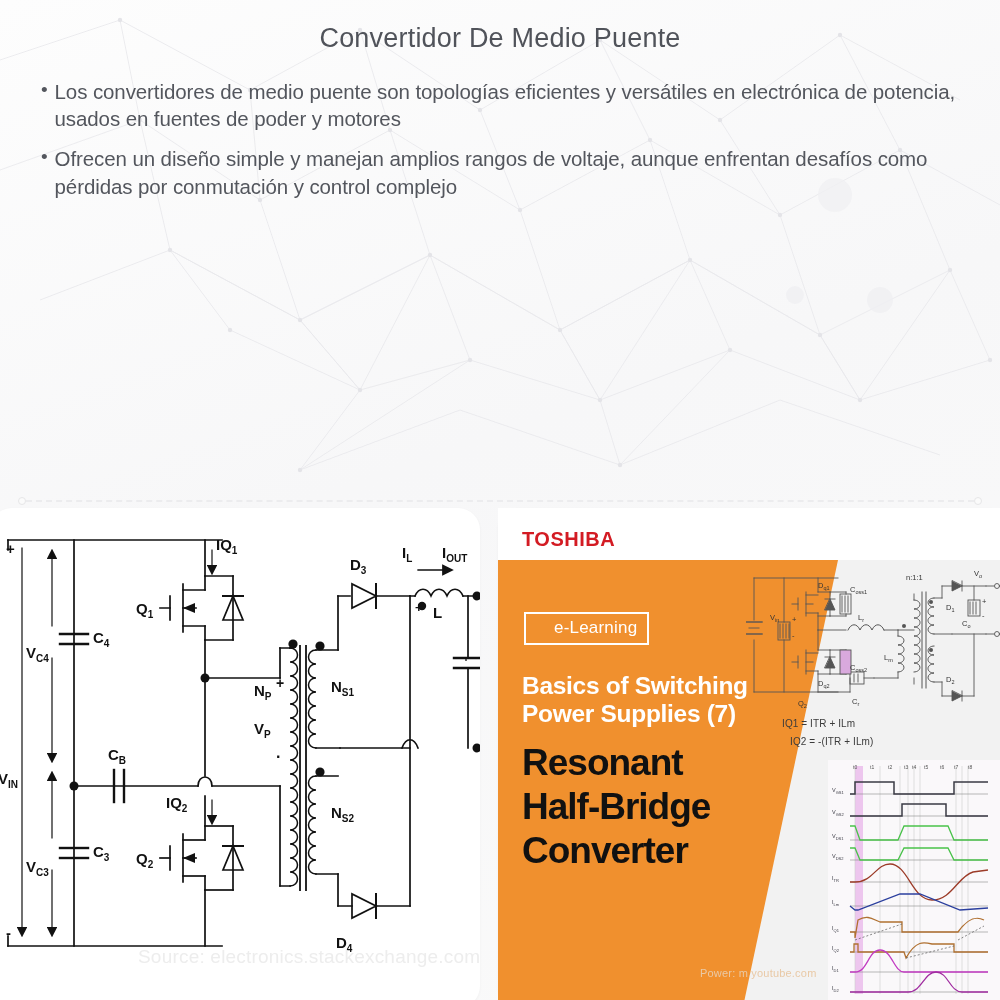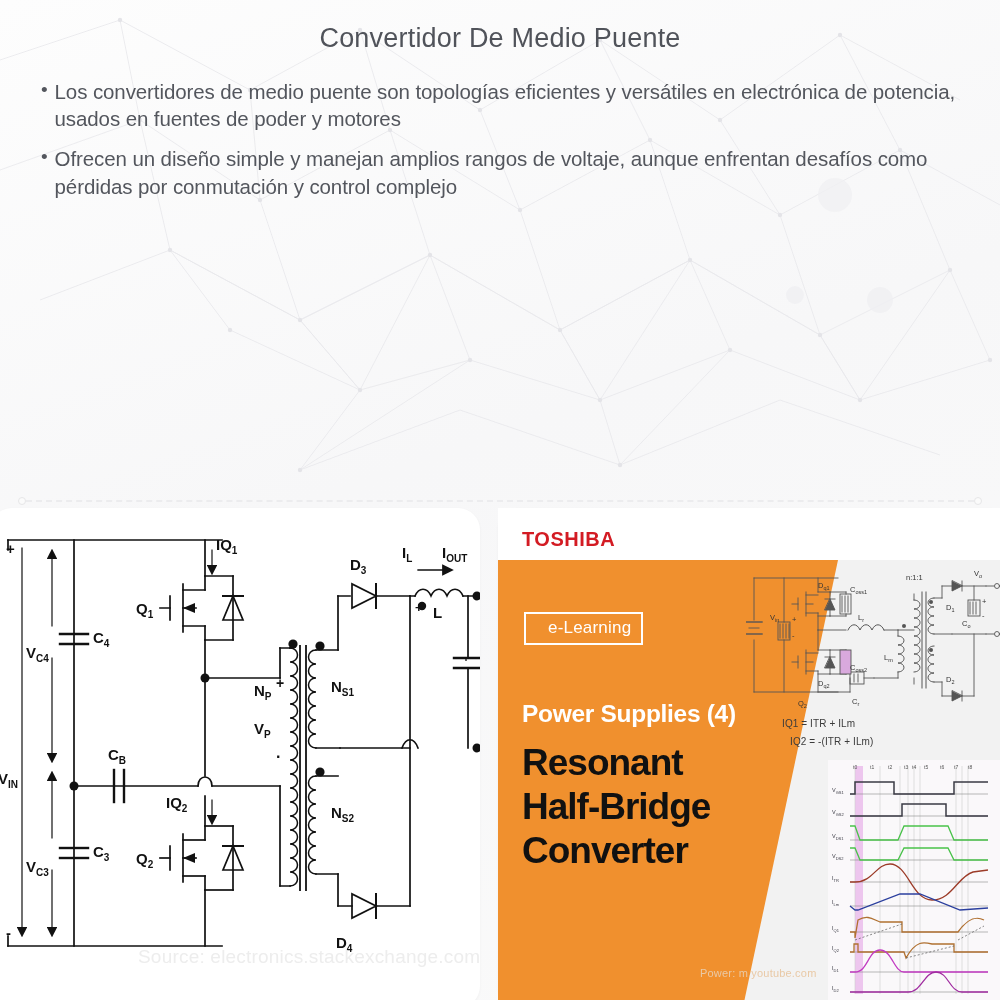--- a/index.html
+++ b/index.html
@@ -119,21 +119,21 @@
     position: absolute; left: 0; top: 0; width: 340px; height: 448px;
     background: #f0902e;
     clip-path: polygon(0 0, 100% 0, 72% 100%, 0 100%);
   }
   .tosh-txt { position: absolute; left: 24px; }
   #elearn-box {
     position: absolute; left: 26px; top: 52px;
     border: 2px solid #fff;
     color: #fff;
     font-size: 17px;
-    padding: 4px 10px 5px 22px;
+    padding: 4px 10px 5px 28px;
     letter-spacing: .2px;
   }
   #line1, #line2 {
     color: #fff; font-size: 24.5px; font-weight: bold;
     letter-spacing: -.3px; line-height: 1.16;
   }
   #line1 { top: 112px; }
   #line2 { top: 140px; }
   #big1, #big2, #big3 {
     color: #111; font-size: 37px; font-weight: bold;
@@ -418,21 +418,22 @@
   <div class="src-note" id="src-left">Source: electronics.stackexchange.com</div>
 
   <div class="card" id="card-right"></div>
   <div id="tosh-head"></div>
   <div id="toshiba-logo">TOSHIBA</div>
 
   <div id="tosh-body">
     <div id="orange-wedge"></div>
 
     <div id="elearn-box">e-Learning</div>
-    <div class="tosh-txt" id="line2">Power Supplies (4)</div>
+    <div class="tosh-txt" id="line1">Basics of Switching</div>
+    <div class="tosh-txt" id="line2">Power Supplies (7)</div>
     <div class="tosh-txt" id="big1">Resonant</div>
     <div class="tosh-txt" id="big2">Half-Bridge</div>
     <div class="tosh-txt" id="big3">Converter</div>
 
     <svg id="mini-schem" width="258" height="150" viewBox="0 0 258 150">
       <g stroke="#555" stroke-width="0.9" fill="none" stroke-linecap="square">
 
         <line x1="8" y1="14" x2="92" y2="14"></line>
         <line x1="8" y1="128" x2="92" y2="128"></line>
         <line x1="8" y1="14" x2="8" y2="56"></line>

